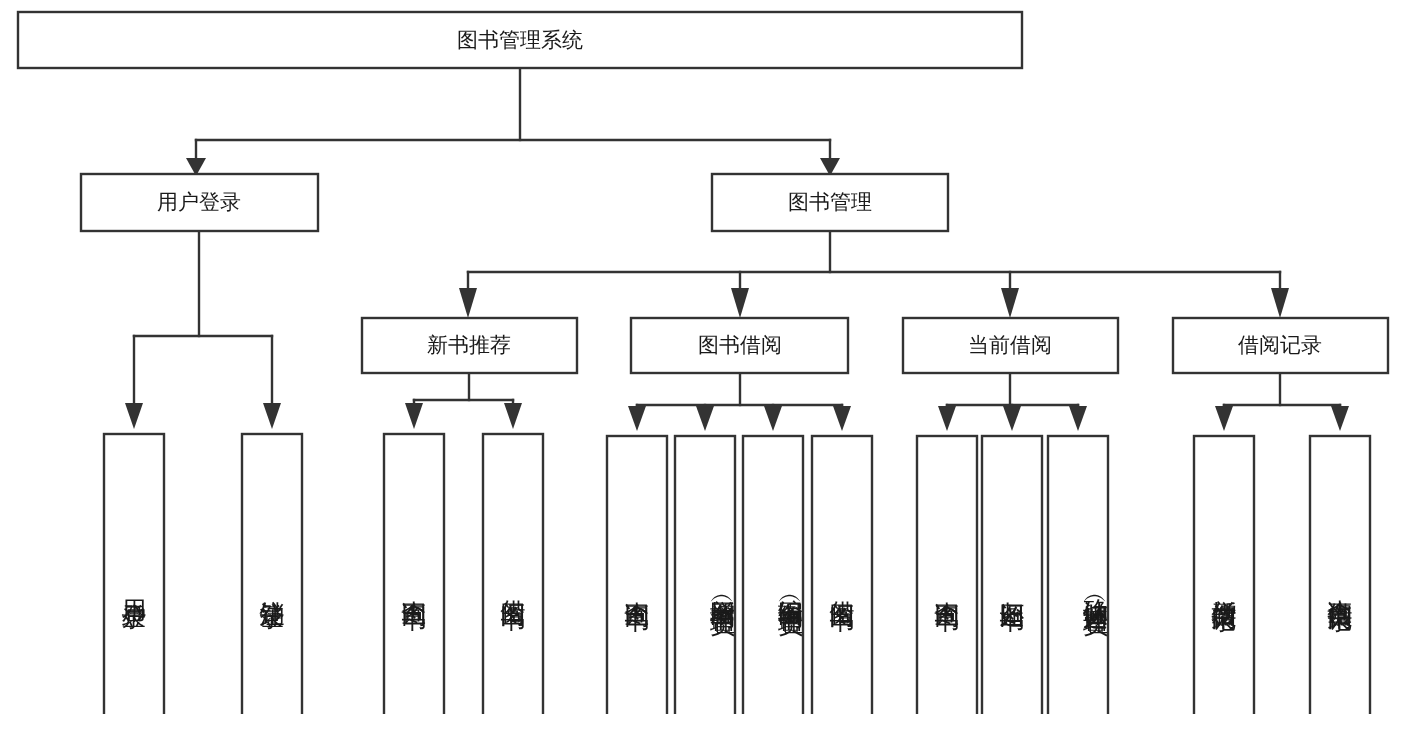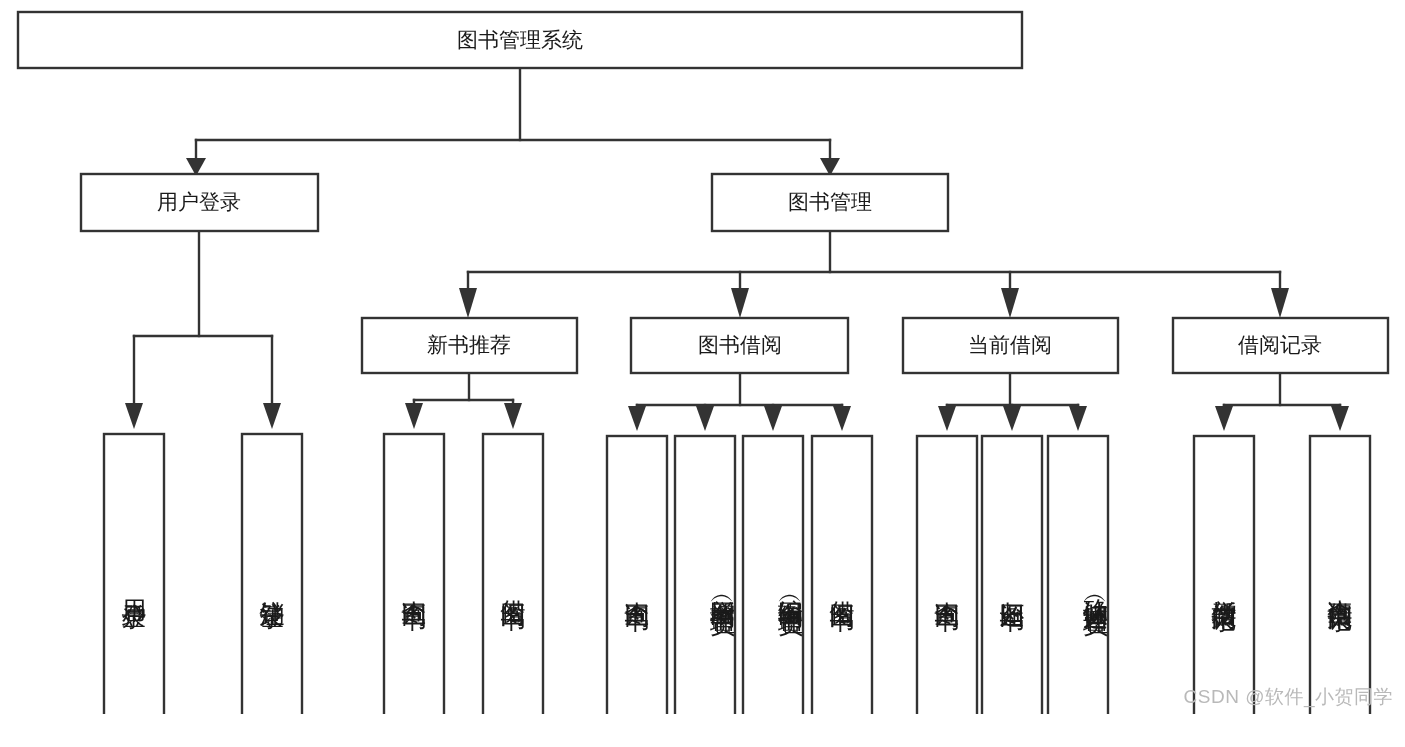--- a/index.html
+++ b/index.html
@@ -198,15 +198,14 @@
   <div class="leaf-label" style="left:743px; top:442px; width:60px; height:291px;">编辑图书（管理员）</div>
   <div class="leaf-label centered" style="left:812px; top:436px; width:60px; height:297px;">借阅图书</div>
 
   <div class="leaf-label centered" style="left:917px; top:436px; width:60px; height:297px;">查询图书</div>
   <div class="leaf-label centered" style="left:982px; top:436px; width:60px; height:297px;">归还图书</div>
   <div class="leaf-label" style="left:1048px; top:442px; width:60px; height:291px;">确认归还（管理员）</div>
 
   <div class="leaf-label centered" style="left:1194px; top:436px; width:60px; height:297px;">新增借阅记录</div>
   <div class="leaf-label centered" style="left:1310px; top:436px; width:60px; height:297px;">查询借阅记录</div>
 
-  <div class="watermark">CSDN @软件_小贺同学</div>
 
 </div>
 
 </body></html>

